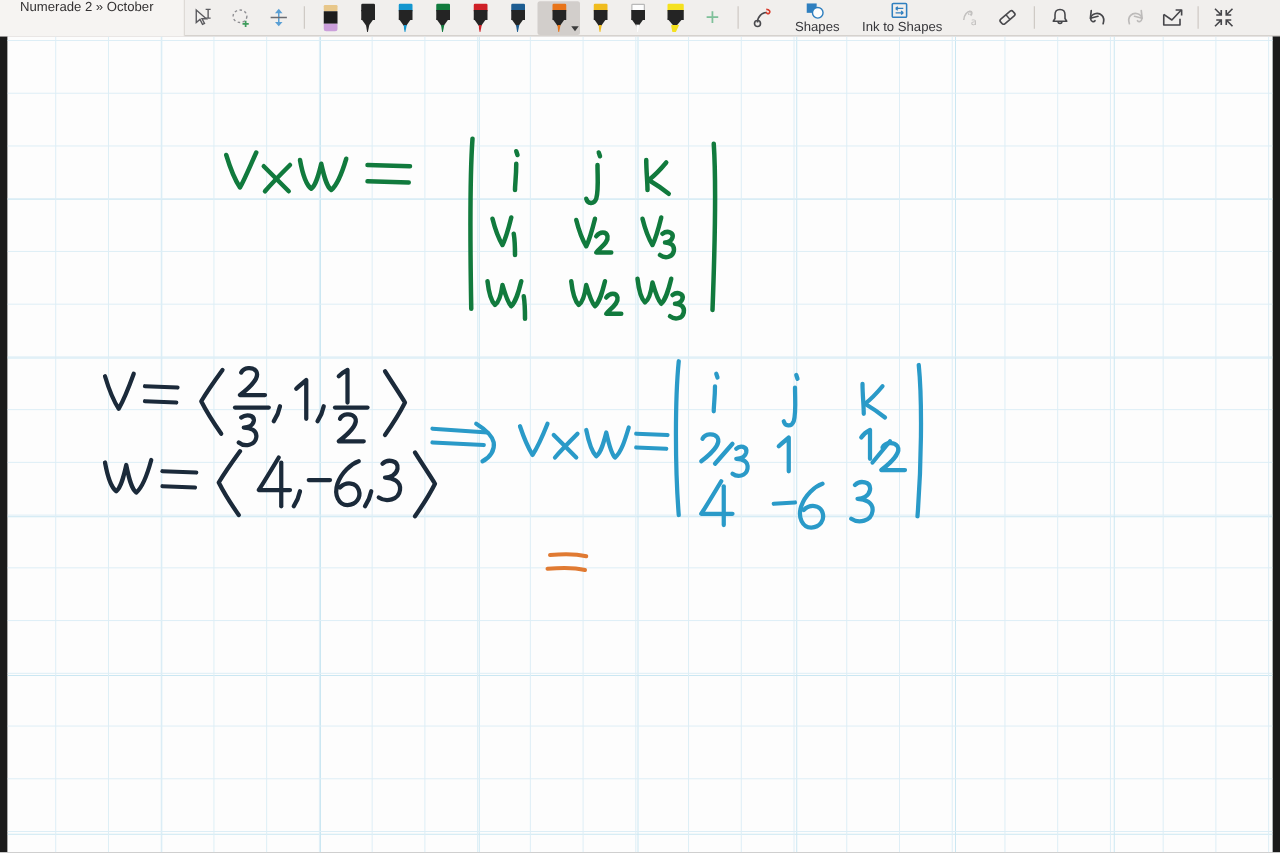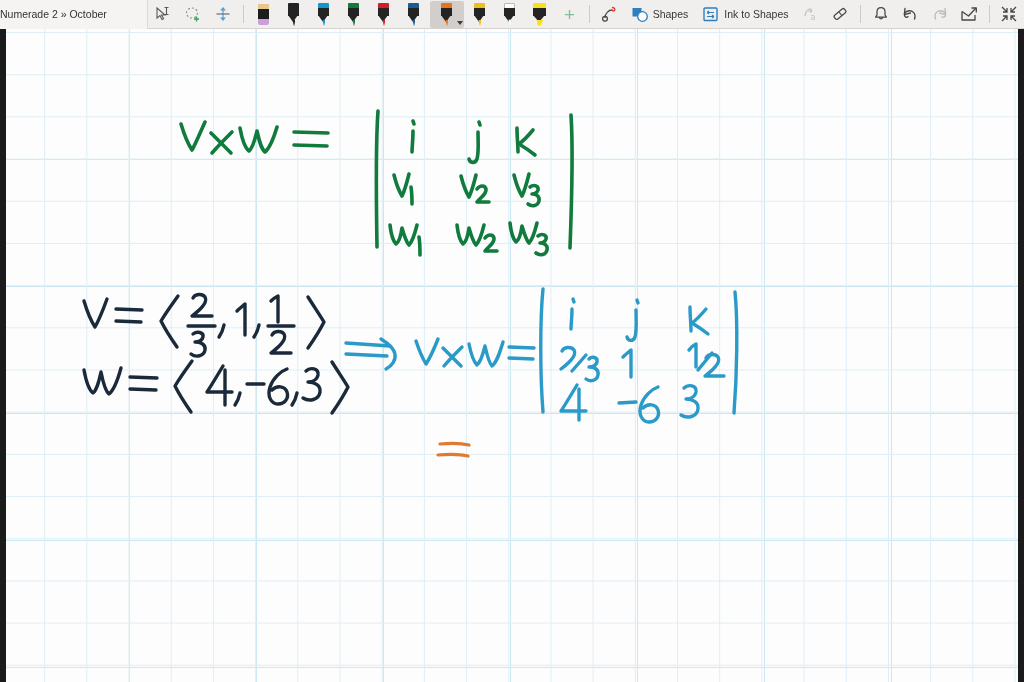--- a/index.html
+++ b/index.html
@@ -23,42 +23,42 @@
     width: 1024px; height: 29px;
     background: #f1efed;
     border-bottom: 1px solid #d6d2ce;
     display: flex;
     align-items: center;
     z-index: 30;
   }
   #title-area {
     width: 148px;
     height: 29px;
-    display: flex; align-items: center;
-    padding-left: 0;
+    display: flex; align-items: flex-start;
+    padding-left: 16px;
     border-right: 1px solid #dedad6;
     background: #f6f4f2;
     flex: 0 0 148px;
   }
   #doc-title {
     font-size: 10.5px;
     color: #333132;
     white-space: nowrap;
     overflow: hidden;
     text-overflow: ellipsis;
   }
   .tbgroup { display: flex; align-items: center; height: 29px; }
   .tbtn {
     width: 28px; height: 27px;
     display: flex; align-items: center; justify-content: center;
     position: relative;
     border-radius: 2px;
     margin: 0 1px;
   }
-  .tbtn.wide { width: auto; padding: 0 7px 0 5px; }
+  .tbtn.wide { width: auto; padding: 0 7px 0 5px; flex-direction: column; }
   .tbtn.selected { background: #d2cecb; }
   .tsep {
     width: 1px; height: 18px;
     background: #cfcac5;
     margin: 0 5px;
   }
   .tlabel { font-size: 10.5px; color: #36363a; margin-left: 4px; white-space: nowrap; }
 
   
   .pen { position: relative; width: 13px; height: 23px; }

